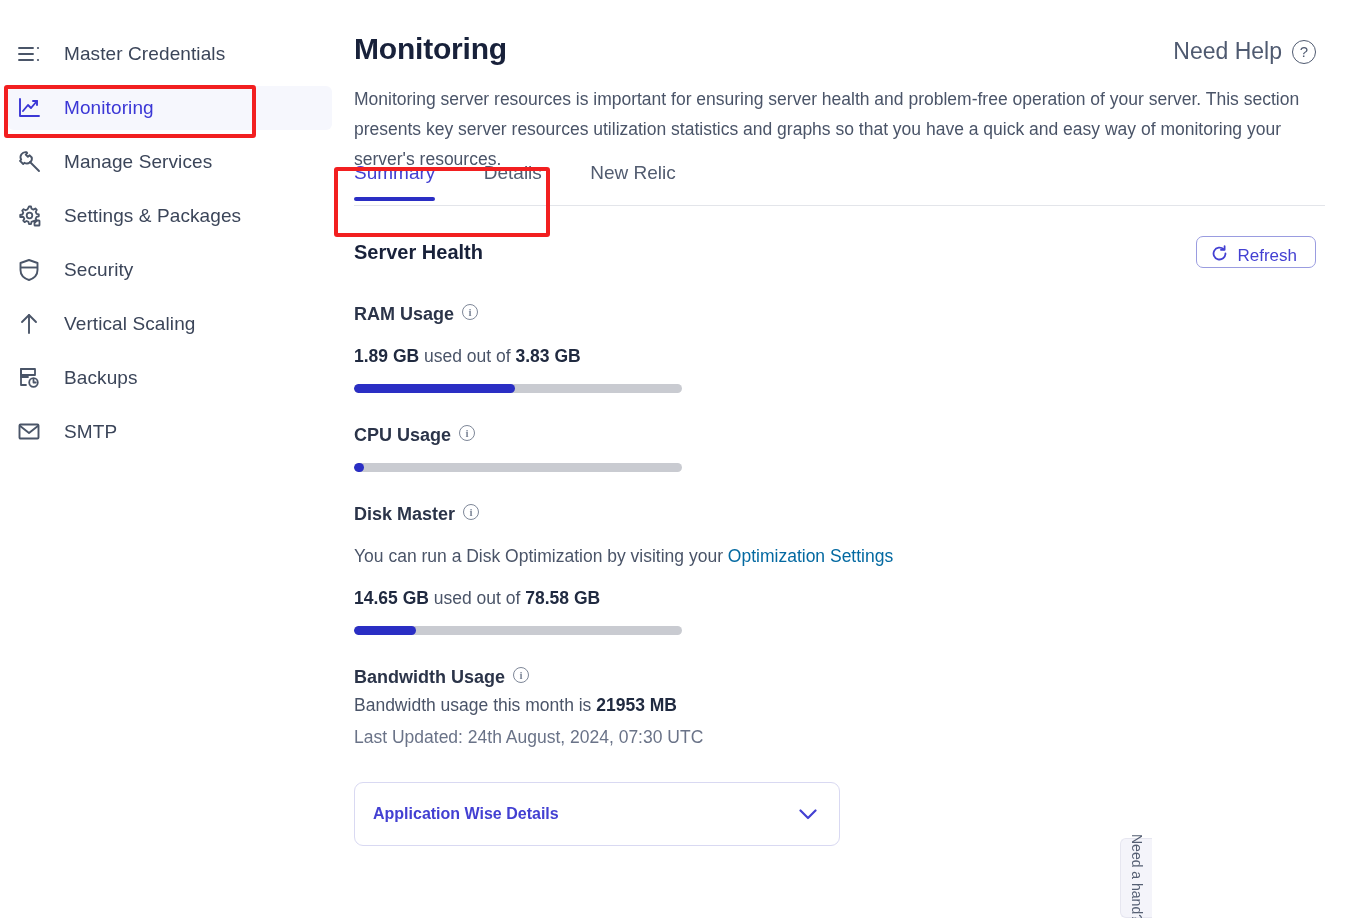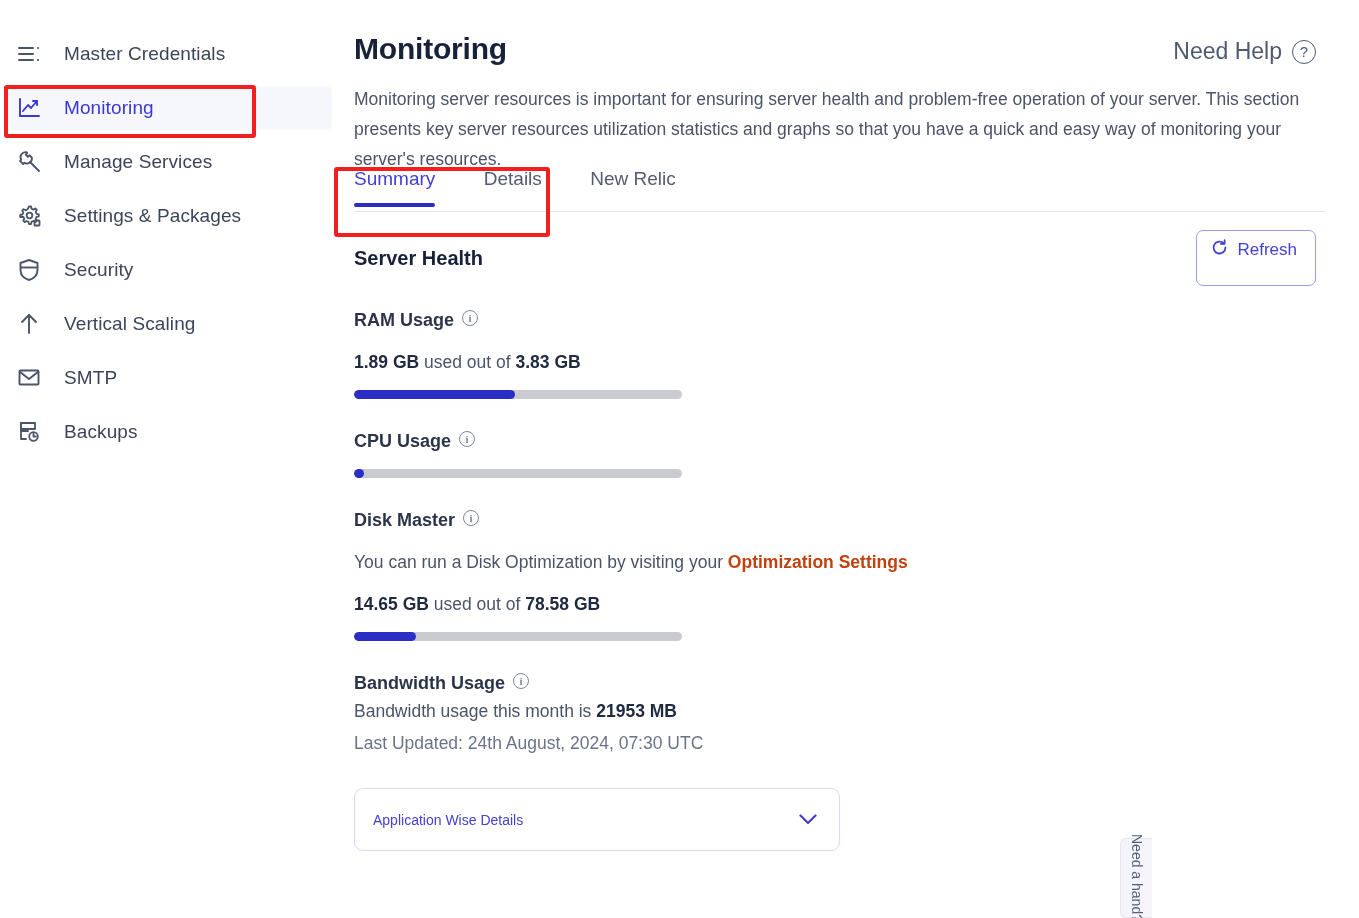--- a/index.html
+++ b/index.html
@@ -122,21 +122,20 @@
     position: absolute;
     left: 222px; top: 14px;
     width: 270px; height: 62px;
     z-index: 2;
     opacity: 0.62;
   }
 
   
   #tabs {
     position: relative;
-    margin-top: 6px;
     height: 52px;
     border-bottom: 1.5px solid #e3e5ea;
   }
   .tab {
     position: relative;
     display: inline-block;
     font-size: 19px;
     color: #525c70;
     padding: 8px 0 15px 0;
     margin-right: 44px;
@@ -166,21 +165,21 @@
     font-size: 20px;
     font-weight: bold;
     color: #18213a;
   }
   #refresh-btn {
     display: flex;
     align-items: center;
     gap: 9px;
     border: 1.4px solid #9a9ce0;
     border-radius: 7px;
-    padding: 8px 18px 24px 14px;
+    padding: 8px 18px 0 14px;
     color: #4340d2;
     font-size: 17px;
     background: #fff;
     cursor: pointer;
     margin-right: 9px;
   }
 
   .metric { margin-top: 32px; }
   .metric-label {
     display: flex;
@@ -203,22 +202,22 @@
     line-height: 1;
     cursor: pointer;
   }
   .metric-text {
     margin-top: 21px;
     font-size: 17.5px;
     color: #4a5468;
   }
   .metric-text b { color: #202a40; font-weight: bold; }
   .metric-text a {
-    color: #c2410c;
-    font-weight: bold;
+    color: #0369a1;
+    font-weight: normal;
     text-decoration: none;
     cursor: pointer;
     margin-top: 8px;
   }
   .bar-track {
     margin-top: 17px;
     width: 328px; height: 9px;
     background: #c9cbd1;
     border-radius: 5px;
     overflow: hidden;
@@ -242,23 +241,23 @@
     border: 1.3px solid #d9d9f2;
     border-radius: 9px;
     background: #fff;
     padding: 22px 22px 22px 18px;
     display: flex;
     align-items: center;
     justify-content: space-between;
     cursor: pointer;
   }
   #app-card .awd-label {
-    font-size: 14px;
+    font-size: 16px;
     color: #4340d2;
-    font-weight: normal;
+    font-weight: bold;
   }
   .chev {
     color: #4340d2;
     font-size: 17px;
     line-height: 1;
   }
 
   
   #help-tab {
     position: absolute;
@@ -348,39 +347,39 @@
         <svg width="22" height="24" viewBox="0 0 22 24" fill="none" stroke="currentColor" stroke-width="1.9" stroke-linecap="round" stroke-linejoin="round">
           <line x1="11" y1="21" x2="11" y2="3"></line>
           <polyline points="4,10 11,3 18,10"></polyline>
         </svg>
       </span>
       <span class="nav-label">Vertical Scaling</span>
     </div>
 
     <div class="nav-item">
       <span class="nav-icon">
-        <svg width="24" height="20" viewBox="0 0 24 20" fill="none" stroke="currentColor" stroke-width="1.9" stroke-linejoin="round">
-          <rect x="1.5" y="2.5" width="19" height="14" rx="1"></rect>
-          <polyline points="1.5,3.5 11,11 20.5,3.5"></polyline>
-        </svg>
-      </span>
-      <span class="nav-label">SMTP</span>
-    </div>
-
-    <div class="nav-item">
-      <span class="nav-icon">
         <svg width="24" height="24" viewBox="0 0 24 24" fill="none" stroke="currentColor" stroke-width="1.8" stroke-linecap="round" stroke-linejoin="round">
           <path d="M3 3h14v6H3z"></path>
           <path d="M3 11h7"></path>
           <path d="M3 3v16h5"></path>
           <circle cx="15.5" cy="16.5" r="4.3"></circle>
           <polyline points="15.5,13.6 15.5,16.5 17.8,16.5"></polyline>
         </svg>
       </span>
       <span class="nav-label">Backups</span>
+    </div>
+
+    <div class="nav-item">
+      <span class="nav-icon">
+        <svg width="24" height="20" viewBox="0 0 24 20" fill="none" stroke="currentColor" stroke-width="1.9" stroke-linejoin="round">
+          <rect x="1.5" y="2.5" width="19" height="14" rx="1"></rect>
+          <polyline points="1.5,3.5 11,11 20.5,3.5"></polyline>
+        </svg>
+      </span>
+      <span class="nav-label">SMTP</span>
     </div>
   </nav>
 
   <div id="main">
 
     <div class="page-head">
       <h1 id="page-title">Monitoring</h1>
 
 
       <div id="need-help">

